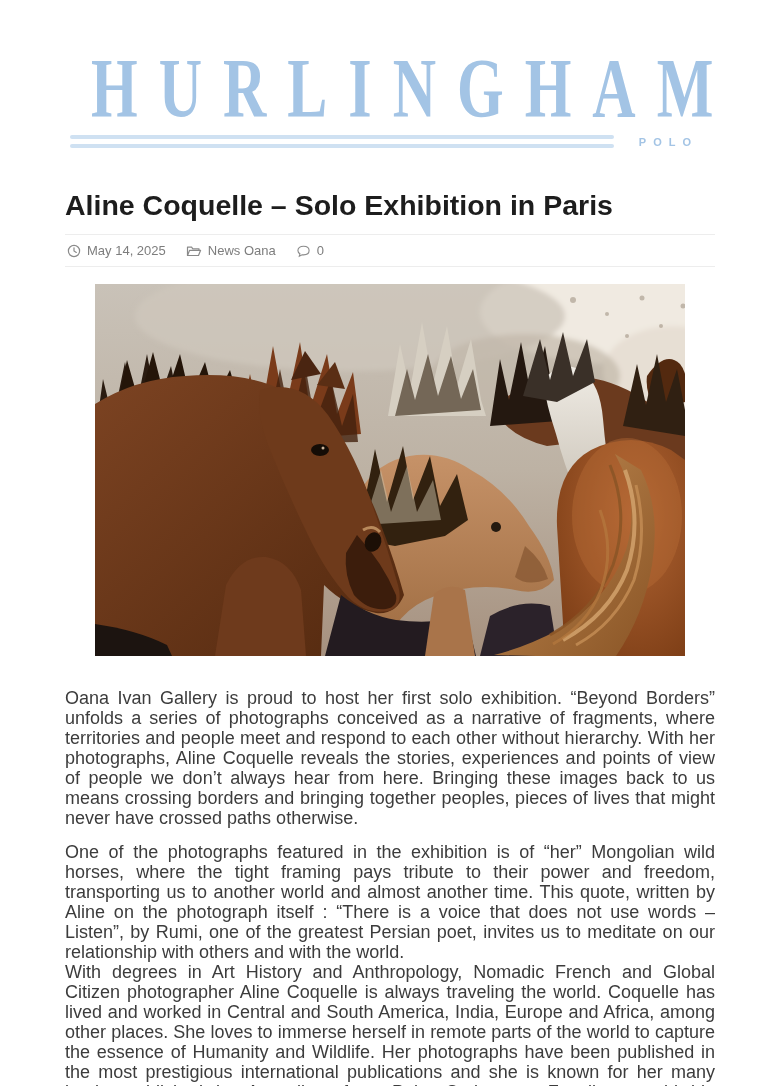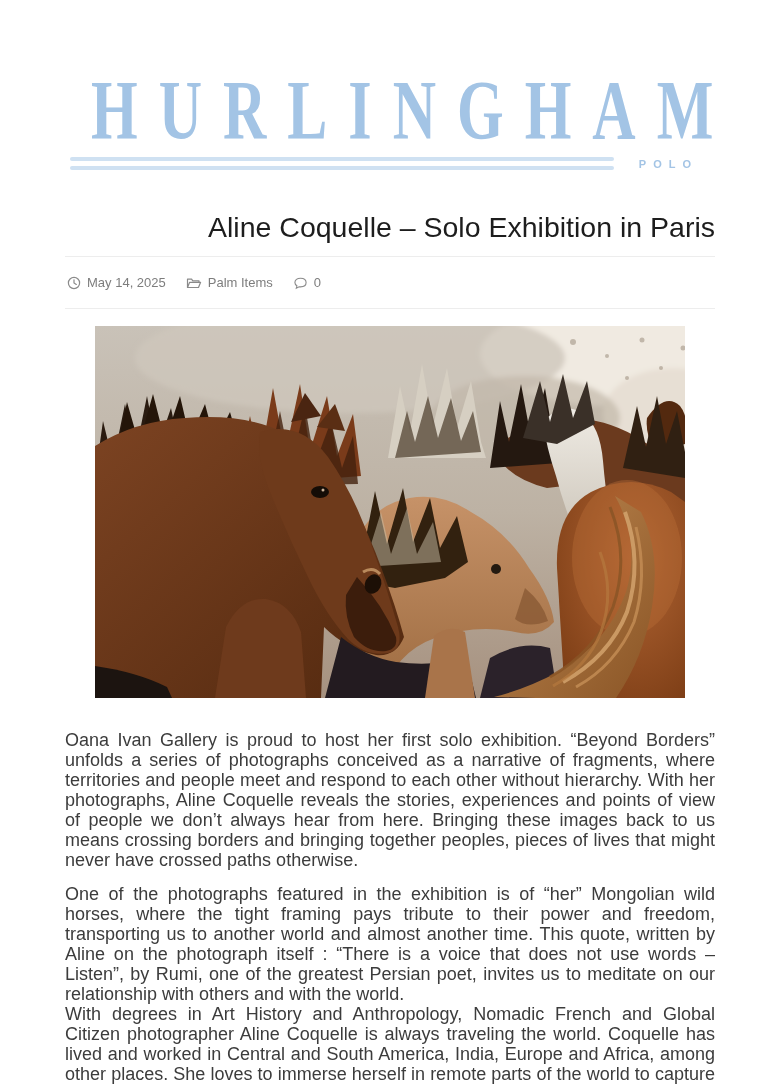--- a/index.html
+++ b/index.html
@@ -1,39 +1,39 @@
 <!DOCTYPE html>
 <html><head>
 <meta charset="utf-8">
 <style>
   html,body{margin:0;padding:0;background:#ffffff;}
   body{width:768px;height:1086px;overflow:hidden;font-family:"Liberation Sans","DejaVu Sans",sans-serif;}
   .page{width:768px;}
 
   
-  .logo-wrap{padding-top:74px;text-align:center;}
+  .logo-wrap{padding-top:52px;text-align:center;}
   .logo-inner{display:inline-block;width:628px;}
   .logo-text{
     display:block;height:74px;line-height:74px;white-space:nowrap;
     font-family:"Liberation Serif","DejaVu Serif",serif;font-weight:bold;
     font-size:60px;letter-spacing:21px;text-indent:21px;color:#a3c4e5;
     transform:scaleY(1.42);transform-origin:center;
   }
   .logo-rule-row{display:flex;align-items:center;margin-top:9px;gap:9px;}
   .rules{flex:1;}
   .rule{height:4px;background:#cfe1f2;border-radius:2px;}
   .rule + .rule{margin-top:5px;}
   .polo{margin-left:16px;font-size:11px;font-weight:bold;letter-spacing:7px;color:#a3c4e5;}
 
   
   .content{width:650px;margin-left:65px;}
-  h1.title{margin:38px 0 13px;font-size:28.5px;line-height:1.1;color:#1d1d1d;font-weight:400;text-align:right;}
+  h1.title{margin:38px 0 13px;font-size:28.5px;line-height:1.1;color:#1d1d1d;font-weight:700;}
   .meta{display:flex;align-items:center;gap:20px;
         border-top:1px solid #ededed;border-bottom:1px solid #ededed;
-        padding:18px 2px;color:#7d7d7d;font-size:13px;}
+        padding:8px 2px;color:#7d7d7d;font-size:13px;}
   .meta-item{display:flex;align-items:center;gap:6px;}
   .meta-item svg{display:block;}
   .photo-wrap{margin-top:17px;text-align:center;font-size:0;}
   .body-text{margin-top:32px;font-size:18px;line-height:20px;color:#3c3c3c;text-align:justify;}
   .body-text p{margin:0 0 14px;}
   a.meta-link{color:#7d7d7d;text-decoration:none;cursor:pointer;}
 </style>
 </head>
 <body>
 
@@ -67,21 +67,21 @@
         <span>May 14, 2025</span>
       </span>
 
       <span class="meta-item">
         <span>
           <svg width="16" height="14" viewBox="0 0 16 14">
             <path d="M1.5 11.5 V3.2 h4.1 l1.2 1.6 h6.2 v1.5" fill="none" stroke="#8a8a8a" stroke-width="1.2" stroke-linejoin="round"></path>
             <path d="M1.5 11.5 l2.1-5.2 h11 l-2.1 5.2 z" fill="none" stroke="#8a8a8a" stroke-width="1.2" stroke-linejoin="round"></path>
           </svg>
         </span>
-        <a class="meta-link">Palm Items</a>
+        <a class="meta-link">News Oana</a>
       </span>
 
       <span class="meta-item">
         <span>
           <svg width="15" height="14" viewBox="0 0 15 14">
             <path d="M7.5 2.2 C4.2 2.2 1.9 4 1.9 6.4 c0 1.4 .8 2.6 2 3.4 L3.3 12.2 l2.8-1.5 c.45.08.9.13 1.4.13 3.3 0 5.6-1.8 5.6-4.3 S10.8 2.2 7.5 2.2 z" fill="none" stroke="#8a8a8a" stroke-width="1.1"></path>
           </svg>
         </span>
         <a class="meta-link">0</a>
       </span>

